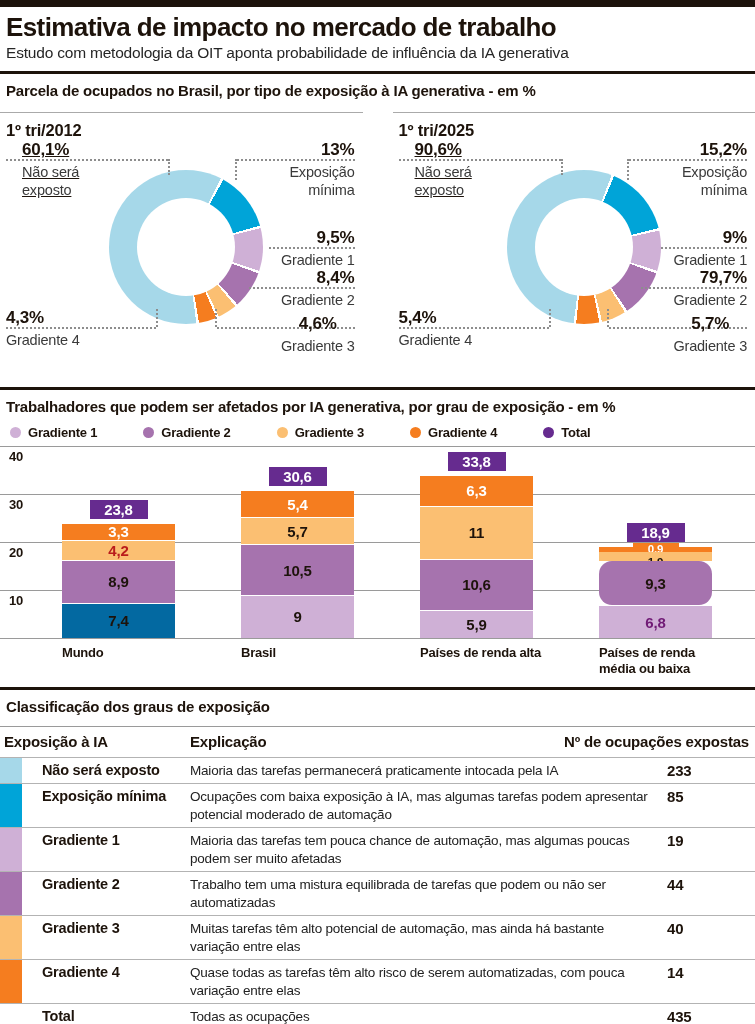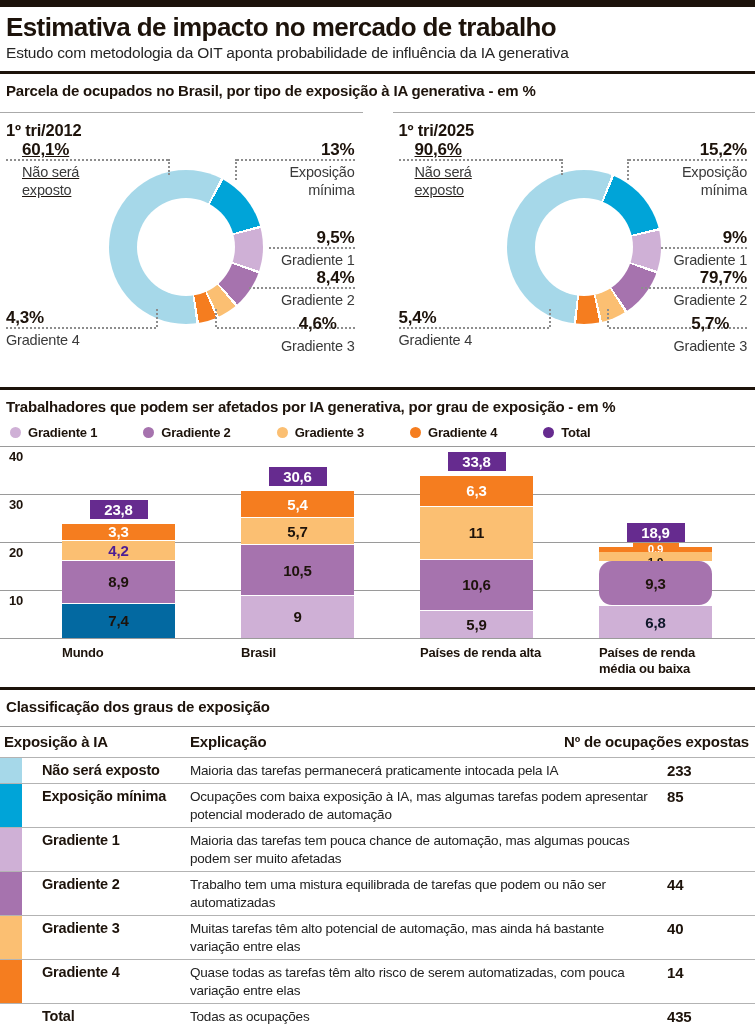--- a/index.html
+++ b/index.html
@@ -226,21 +226,21 @@
     <div class="gridline" style="top: 96px;"></div>
     <div class="ytick" style="top: 99px;">20</div>
     <div class="gridline" style="top: 144px;"></div>
     <div class="ytick" style="top: 147px;">10</div>
     <div class="gridline" style="top: 192px;"></div>
     <div class="bar" style="left: 62px;">
       <div class="seg" style="height: 15.8px; background: rgb(245, 125, 31);">
         <div class="seg-label" style="color: rgb(255, 255, 255);">3,3</div>
       </div>
       <div class="seg" style="height: 20.2px; background: rgb(251, 191, 114);">
-        <div class="seg-label" style="color: #4c1d95;">4,2</div>
+        <div class="seg-label" style="color: #b91c1c;">4,2</div>
       </div>
       <div class="seg" style="height: 42.7px; background: rgb(166, 115, 174);">
         <div class="seg-label" style="color: rgb(29, 19, 11);">8,9</div>
       </div>
       <div class="seg" style="height: 35.5px; background: #0369a1;">
         <div class="seg-label" style="color: rgb(29, 19, 11);">7,4</div>
       </div>
     </div>
     <div class="badge" style="background: rgb(102, 43, 143); left: 89.5px; top: 53.76px;">23,8</div>
     <div class="cat" style="left: 62px;">
@@ -284,21 +284,21 @@
     </div>
     <div class="bar" style="left: 599px;">
       <div class="seg" style="height: 4.3px; background: rgb(245, 125, 31);"></div>
       <div class="chip" style="background: rgb(245, 125, 31); color: rgb(255, 255, 255); top: -4px;">0,9</div>
       <div class="seg" style="height: 9.1px; background: rgb(251, 191, 114);"></div>
       <div class="chip" style="background: rgb(251, 191, 114); color: rgb(29, 19, 11); top: 9px;">1,9</div>
       <div class="seg" style="height: 44.6px; background: rgb(166, 115, 174); border-radius: 13px;">
         <div class="seg-label" style="color: rgb(29, 19, 11);">9,3</div>
       </div>
       <div class="seg" style="height: 32.6px; background: rgb(207, 176, 214);">
-        <div class="seg-label" style="color: #0f172a;">6,8</div>
+        <div class="seg-label" style="color: #701a75;">6,8</div>
       </div>
     </div>
     <div class="badge" style="background: rgb(102, 43, 143); left: 626.5px; top: 77.28px;">18,9</div>
     <div class="cat" style="left: 599px;">
       <div>Países de renda</div>
       <div>média ou baixa</div>
     </div>
   </div>
 
 <div class="rule-heavy"></div>
@@ -321,20 +321,21 @@
     <div class="trow">
       <div class="swatch" style="background: rgb(0, 164, 216);"></div>
       <div class="tname">Exposição mínima</div>
       <div class="tdesc">Ocupações com baixa exposição à IA, mas algumas tarefas podem apresentar potencial moderado de automação</div>
       <div class="tcount">85</div>
     </div>
     <div class="trow">
       <div class="swatch" style="background: rgb(207, 176, 214);"></div>
       <div class="tname">Gradiente 1</div>
       <div class="tdesc">Maioria das tarefas tem pouca chance de automação, mas algumas poucas podem ser muito afetadas</div>
+      <div class="tcount">19</div>
     </div>
     <div class="trow">
       <div class="swatch" style="background: rgb(166, 115, 174);"></div>
       <div class="tname">Gradiente 2</div>
       <div class="tdesc">Trabalho tem uma mistura equilibrada de tarefas que podem ou não ser automatizadas</div>
       <div class="tcount">44</div>
     </div>
     <div class="trow">
       <div class="swatch" style="background: rgb(251, 191, 114);"></div>
       <div class="tname">Gradiente 3</div>

